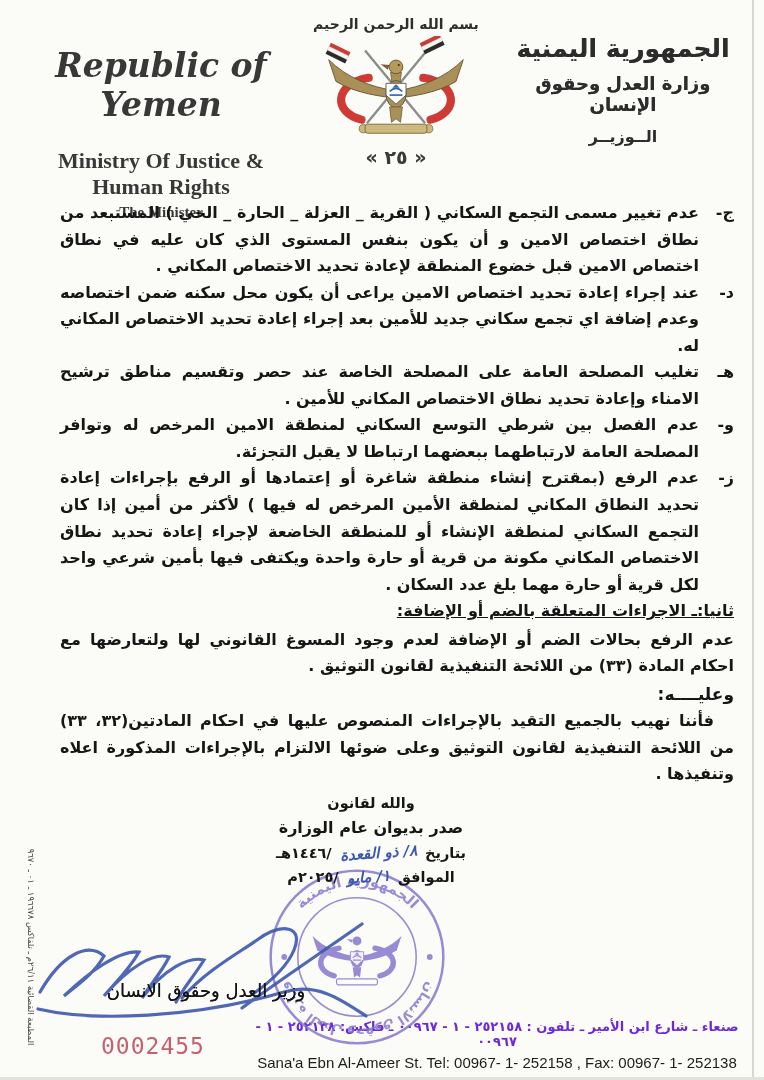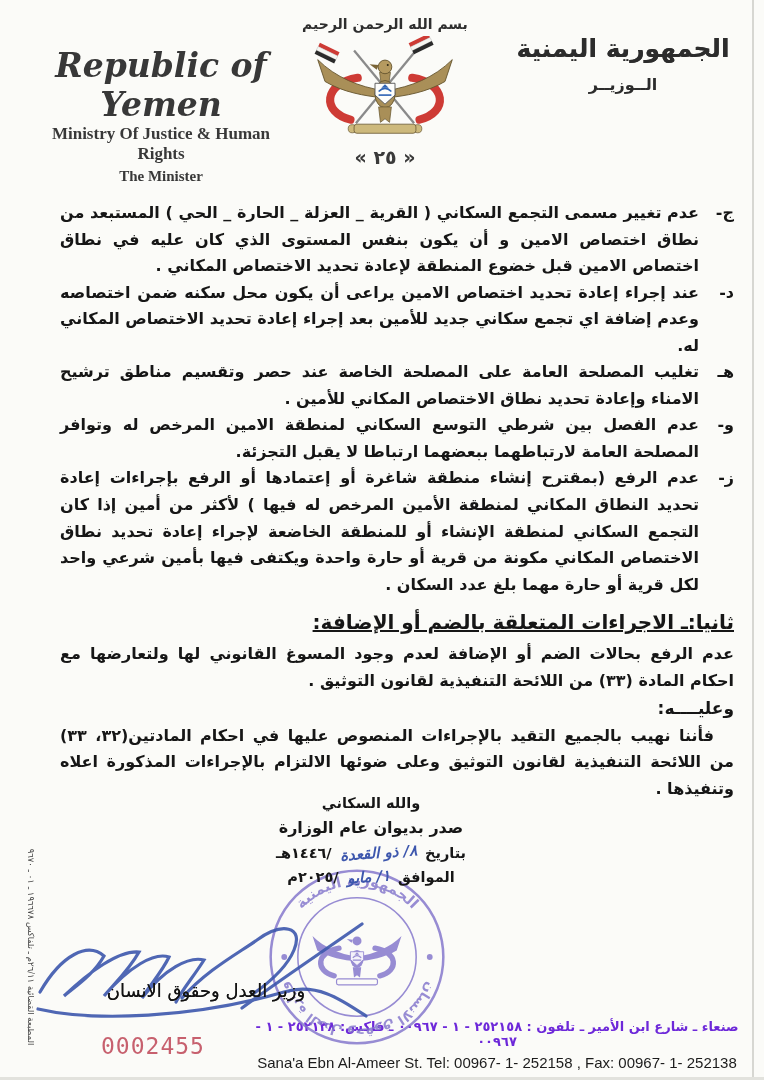--- a/index.html
+++ b/index.html
@@ -7,43 +7,43 @@
     position:relative;width:764px;height:1080px;margin:0 auto;
     background:#fbfbf8;overflow:hidden;
     font-family:"DejaVu Sans",sans-serif;color:#1a1a1a;
   }
   .scan-edge-right{position:absolute;left:752px;top:0;width:2px;height:100%;background:#d7d7d2;}
   .scan-edge-bottom{position:absolute;left:0;bottom:0;width:100%;height:3px;background:#e2e2dd;}
 
   
   .hdr-left{position:absolute;left:28px;top:46px;width:266px;text-align:center;color:#383838;}
   .hdr-left .en1{font-family:"DejaVu Serif",serif;font-style:italic;font-weight:700;font-size:33px;}
-  .hdr-left .en2{font-family:"Liberation Serif",serif;font-weight:700;font-size:17px;margin-top:0;}
+  .hdr-left .en2{font-family:"Liberation Serif",serif;font-weight:700;font-size:22px;margin-top:24px;}
   .hdr-left .en3{font-family:Liberation Serif, serif;font-weight:700;font-size:15px;margin-top:4px;}
 
-  .hdr-center{position:absolute;left:293px;top:16px;width:184px;text-align:center;}
+  .hdr-center{position:absolute;left:304px;top:16px;width:184px;text-align:center;}
   .bismillah{font-weight:700;font-size:14px;color:#2e2e2e;}
   .emblem-wrap{margin-top:4px;}
   .circ-num{font-weight:700;font-size:19px;color:#3a3a3a;letter-spacing:3px;margin-top:6px;}
 
   .hdr-right{position:absolute;right:20px;top:34px;width:242px;text-align:center;direction:rtl;color:#2c2c2c;}
   .hdr-right .ar1{font-weight:700;font-size:25px;text-shadow:0 0 .6px #555;}
   .hdr-right .ar2{font-weight:700;font-size:18px;margin-top:10px;text-shadow:0 0 .6px #555;}
   .hdr-right .ar3{font-weight:700;font-size:16px;margin-top:12px;}
 
   
   .doc-body{
     position:absolute;right:30px;left:60px;top:200px;
     direction:rtl;text-align:justify;
     font-weight:700;font-size:16px;line-height:1.66;color:#161616;
   }
   .item{display:flex;gap:9px;}
   .marker{flex:0 0 26px;white-space:nowrap;}
   .itext{flex:1;text-align:justify;}
-  .sec-heading{margin-top:8px;font-size:20px;text-align:right;}
+  .sec-heading{font-size:16px;text-align:right;}
   .sec-heading span{text-decoration:underline;}
   .sec-text{margin-top:2px;}
   .therefore{font-size:17px;}
   .closing-par{text-indent:20px;}
 
   
   .center-block{
     position:absolute;left:245px;top:792px;width:252px;text-align:center;direction:rtl;
     font-weight:700;font-size:14.5px;line-height:1.6;color:#161616;z-index:3;
   }
@@ -125,20 +125,21 @@
         <circle cx="54" cy="102" r="4.5" fill="#cdb97c" stroke="#6b5a33" stroke-width="0.8"></circle>
         <circle cx="126" cy="102" r="4.5" fill="#cdb97c" stroke="#6b5a33" stroke-width="0.8"></circle>
         <rect x="56" y="97" width="68" height="10" rx="3" fill="#cdb97c" stroke="#6b5a33" stroke-width="0.9"></rect>
       </svg>
     </div>
     <div class="circ-num">« ٢٥ »</div>
   </div>
 
   <div class="hdr-right">
     <div class="ar1">الجمهورية اليمنية</div>
+    <div class="ar2">وزارة العدل وحقوق الإنسان</div>
     <div class="ar3">الــوزيــر</div>
   </div>
 
   <div class="doc-body">
     <div class="item">
       <div class="marker">ج-</div>
       <div class="itext">عدم تغيير مسمى التجمع السكاني ( القرية _ العزلة _ الحارة _ الحي ) المستبعد من نطاق اختصاص الامين و أن يكون بنفس المستوى الذي كان عليه في نطاق اختصاص الامين قبل خضوع المنطقة لإعادة تحديد الاختصاص المكاني .</div>
     </div>
     <div class="item">
       <div class="marker">د-</div>
@@ -159,21 +160,21 @@
 
     <div class="sec-heading">
       <span>ثانيا:ـ الاجراءات المتعلقة بالضم أو الإضافة:</span>
     </div>
     <div class="sec-text">عدم الرفع بحالات الضم أو الإضافة لعدم وجود المسوغ القانوني لها ولتعارضها مع احكام المادة (٣٣) من اللائحة التنفيذية لقانون التوثيق .</div>
     <div class="therefore">وعليــــه:</div>
     <div class="closing-par">فأننا نهيب بالجميع التقيد بالإجراءات المنصوص عليها في احكام المادتين(٣٢، ٣٣) من اللائحة التنفيذية لقانون التوثيق وعلى ضوئها الالتزام بالإجراءات المذكورة اعلاه وتنفيذها .</div>
   </div>
 
   <div class="center-block">
-    <div>والله السكاني</div>
+    <div>والله لقانون</div>
     <div class="issued">صدر بديوان عام الوزارة</div>
     <div>
       <span>بتاريخ</span>
       <span class="hand">٨/ ذو القعدة</span>
       <span>/١٤٤٦هـ</span>
     </div>
     <div>
       <span>الموافق</span>
       <span class="hand">١/ مايو</span>
       <span>/٢٠٢٥م</span>

